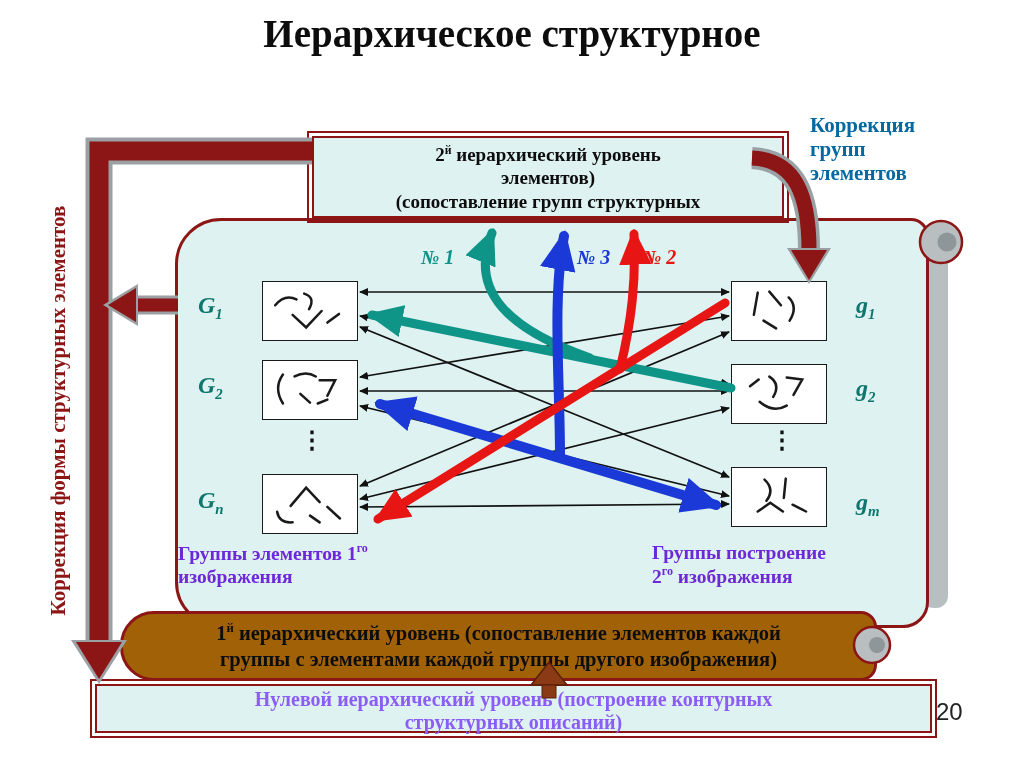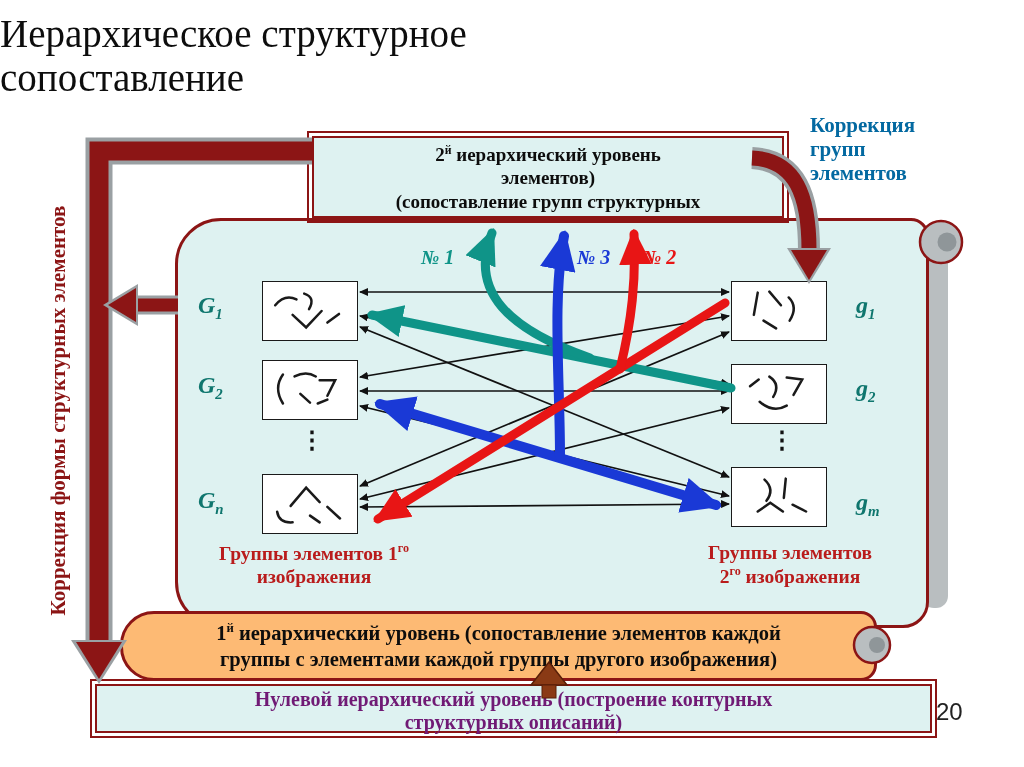--- a/index.html
+++ b/index.html
@@ -1,47 +1,46 @@
 <!DOCTYPE html>
 <html><head>
 <meta charset="utf-8">
 <style>
   *{margin:0;padding:0;box-sizing:border-box}
   html,body{width:1024px;height:767px}
   body{font-family:"Liberation Serif",serif;background:#fff;overflow:hidden}
   .slide{position:relative;width:1024px;height:767px;background:#ffffff;overflow:hidden}
   .abs{position:absolute}
-  .title{top:12px;left:0;width:100%;font-weight:normal;font-size:39px;line-height:1.12;color:#0d0d0d;z-index:2}
+  .title{top:12px;left:0;width:100%;text-align:center;font-weight:bold;font-size:39px;line-height:1.12;color:#0d0d0d;z-index:2}
   .vlabel{left:-202px;top:398px;width:520px;text-align:center;transform:rotate(-90deg);font-weight:bold;font-size:21px;color:#8c1515;z-index:2}
   .glabel{left:810px;top:114px;width:148px;font-weight:bold;font-size:21px;line-height:1.14;color:#0369a1;z-index:2}
   .strip{left:922px;top:238px;width:26px;height:370px;background:#b9bec0;border-radius:12px;z-index:1}
   .panel{left:175px;top:218px;width:754px;height:410px;background:#def2f1;border:3px solid #8c1515;border-radius:46px 18px 26px 46px;z-index:2}
   .banner2{left:312px;top:136px;width:472px;height:82px;background:#def2f1;border:2px solid #8c1515;outline:2px solid #8c1515;outline-offset:3px;text-align:center;font-weight:bold;font-size:19px;line-height:1.23;padding-top:5px;color:#0d0d0d;z-index:3}
-  .banner1{left:120px;top:611px;width:757px;height:70px;background:#fdba74;border:3px solid #8c1515;border-radius:34px 16px 16px 34px;text-align:center;font-weight:bold;font-size:20.5px;line-height:1.25;padding-top:7px;color:#0d0d0d;z-index:3}
-  .banner0{left:95px;top:684px;width:837px;height:49px;background:#def2f1;border:2px solid #8c1515;outline:2px solid #8c1515;outline-offset:3px;text-align:center;font-weight:bold;font-size:20px;line-height:1.15;padding-top:2px;color:#701a75;z-index:3}
+  .banner1{left:120px;top:611px;width:757px;height:70px;background:#a16207;border:3px solid #8c1515;border-radius:34px 16px 16px 34px;text-align:center;font-weight:bold;font-size:20.5px;line-height:1.25;padding-top:7px;color:#0d0d0d;z-index:3}
+  .banner0{left:95px;top:684px;width:837px;height:49px;background:#def2f1;border:2px solid #8c1515;outline:2px solid #8c1515;outline-offset:3px;text-align:center;font-weight:bold;font-size:20px;line-height:1.15;padding-top:2px;color:#8b5cf6;z-index:3}
   .pagenum{left:936px;top:698px;font-size:24px;font-family:"Liberation Sans",sans-serif;color:#222;z-index:6}
   .nodebox{width:96px;height:60px;background:#ffffff;border:1.6px solid #1a1a1a;z-index:4}
   .nodebox svg{width:100%;height:100%;display:block}
   .nlabel{font-style:italic;font-weight:bold;font-size:24px;color:#0f766e;z-index:4}
   .nlabel sub{font-size:.62em}
   .dots{font-size:24px;font-weight:bold;color:#111;z-index:4;letter-spacing:1px}
-  .caption{text-align:center;font-weight:bold;font-size:19.5px;line-height:1.18;color:#b91c1c;z-index:4}
+  .caption{font-weight:bold;font-size:19.5px;line-height:1.18;color:#6d28d9;z-index:4}
   sup{font-size:.62em}
   .match{font-style:italic;font-weight:bold;font-size:20px;z-index:6}
   .m1{color:#0f9488}.m3{color:#1a39d6}.m2{color:#e81515}
   .overlay{left:0;top:0;z-index:5;pointer-events:none}
 </style>
 </head>
 <body>
 
 <div class="slide">
 
   <div class="abs title">
     <div>Иерархическое структурное</div>
-    <div>сопоставление</div>
   </div>
 
   <div class="abs vlabel">Коррекция формы структурных элементов</div>
   <div class="abs glabel">Коррекция групп элементов</div>
 
   <div class="abs strip"></div>
   <div class="abs panel"></div>
 
   <div class="abs banner2">
     <div><span>2</span><sup>й</sup><span> иерархический уровень</span></div>
@@ -133,21 +132,21 @@
           <path d="M62 38 L76 45"></path>
       </g>
     </svg>
   </div>
 
   <div class="abs caption" style="left:178px;top:541px;width:272px">
     <div><span>Группы элементов 1</span><sup>го</sup></div>
     <div>изображения</div>
   </div>
   <div class="abs caption" style="left:652px;top:541px;width:276px">
-    <div>Группы элементов</div>
+    <div>Группы построение</div>
     <div><span>2</span><sup>го</sup><span> изображения</span></div>
   </div>
 
   <svg class="abs overlay" width="1024" height="767" viewBox="0 0 1024 767">
     <defs>
       <marker id="ah-black" markerUnits="userSpaceOnUse" markerWidth="9" markerHeight="8" refX="8" refY="4" orient="auto-start-reverse">
         <path d="M0 0 L9 4 L0 8 Z" fill="#111"></path>
       </marker>
       <marker id="ah-teal" markerWidth="4" markerHeight="3.6" refX="3.4" refY="1.8" orient="auto-start-reverse">
         <path d="M0 0 L4 1.8 L0 3.6 Z" fill="#0f9488"></path>

